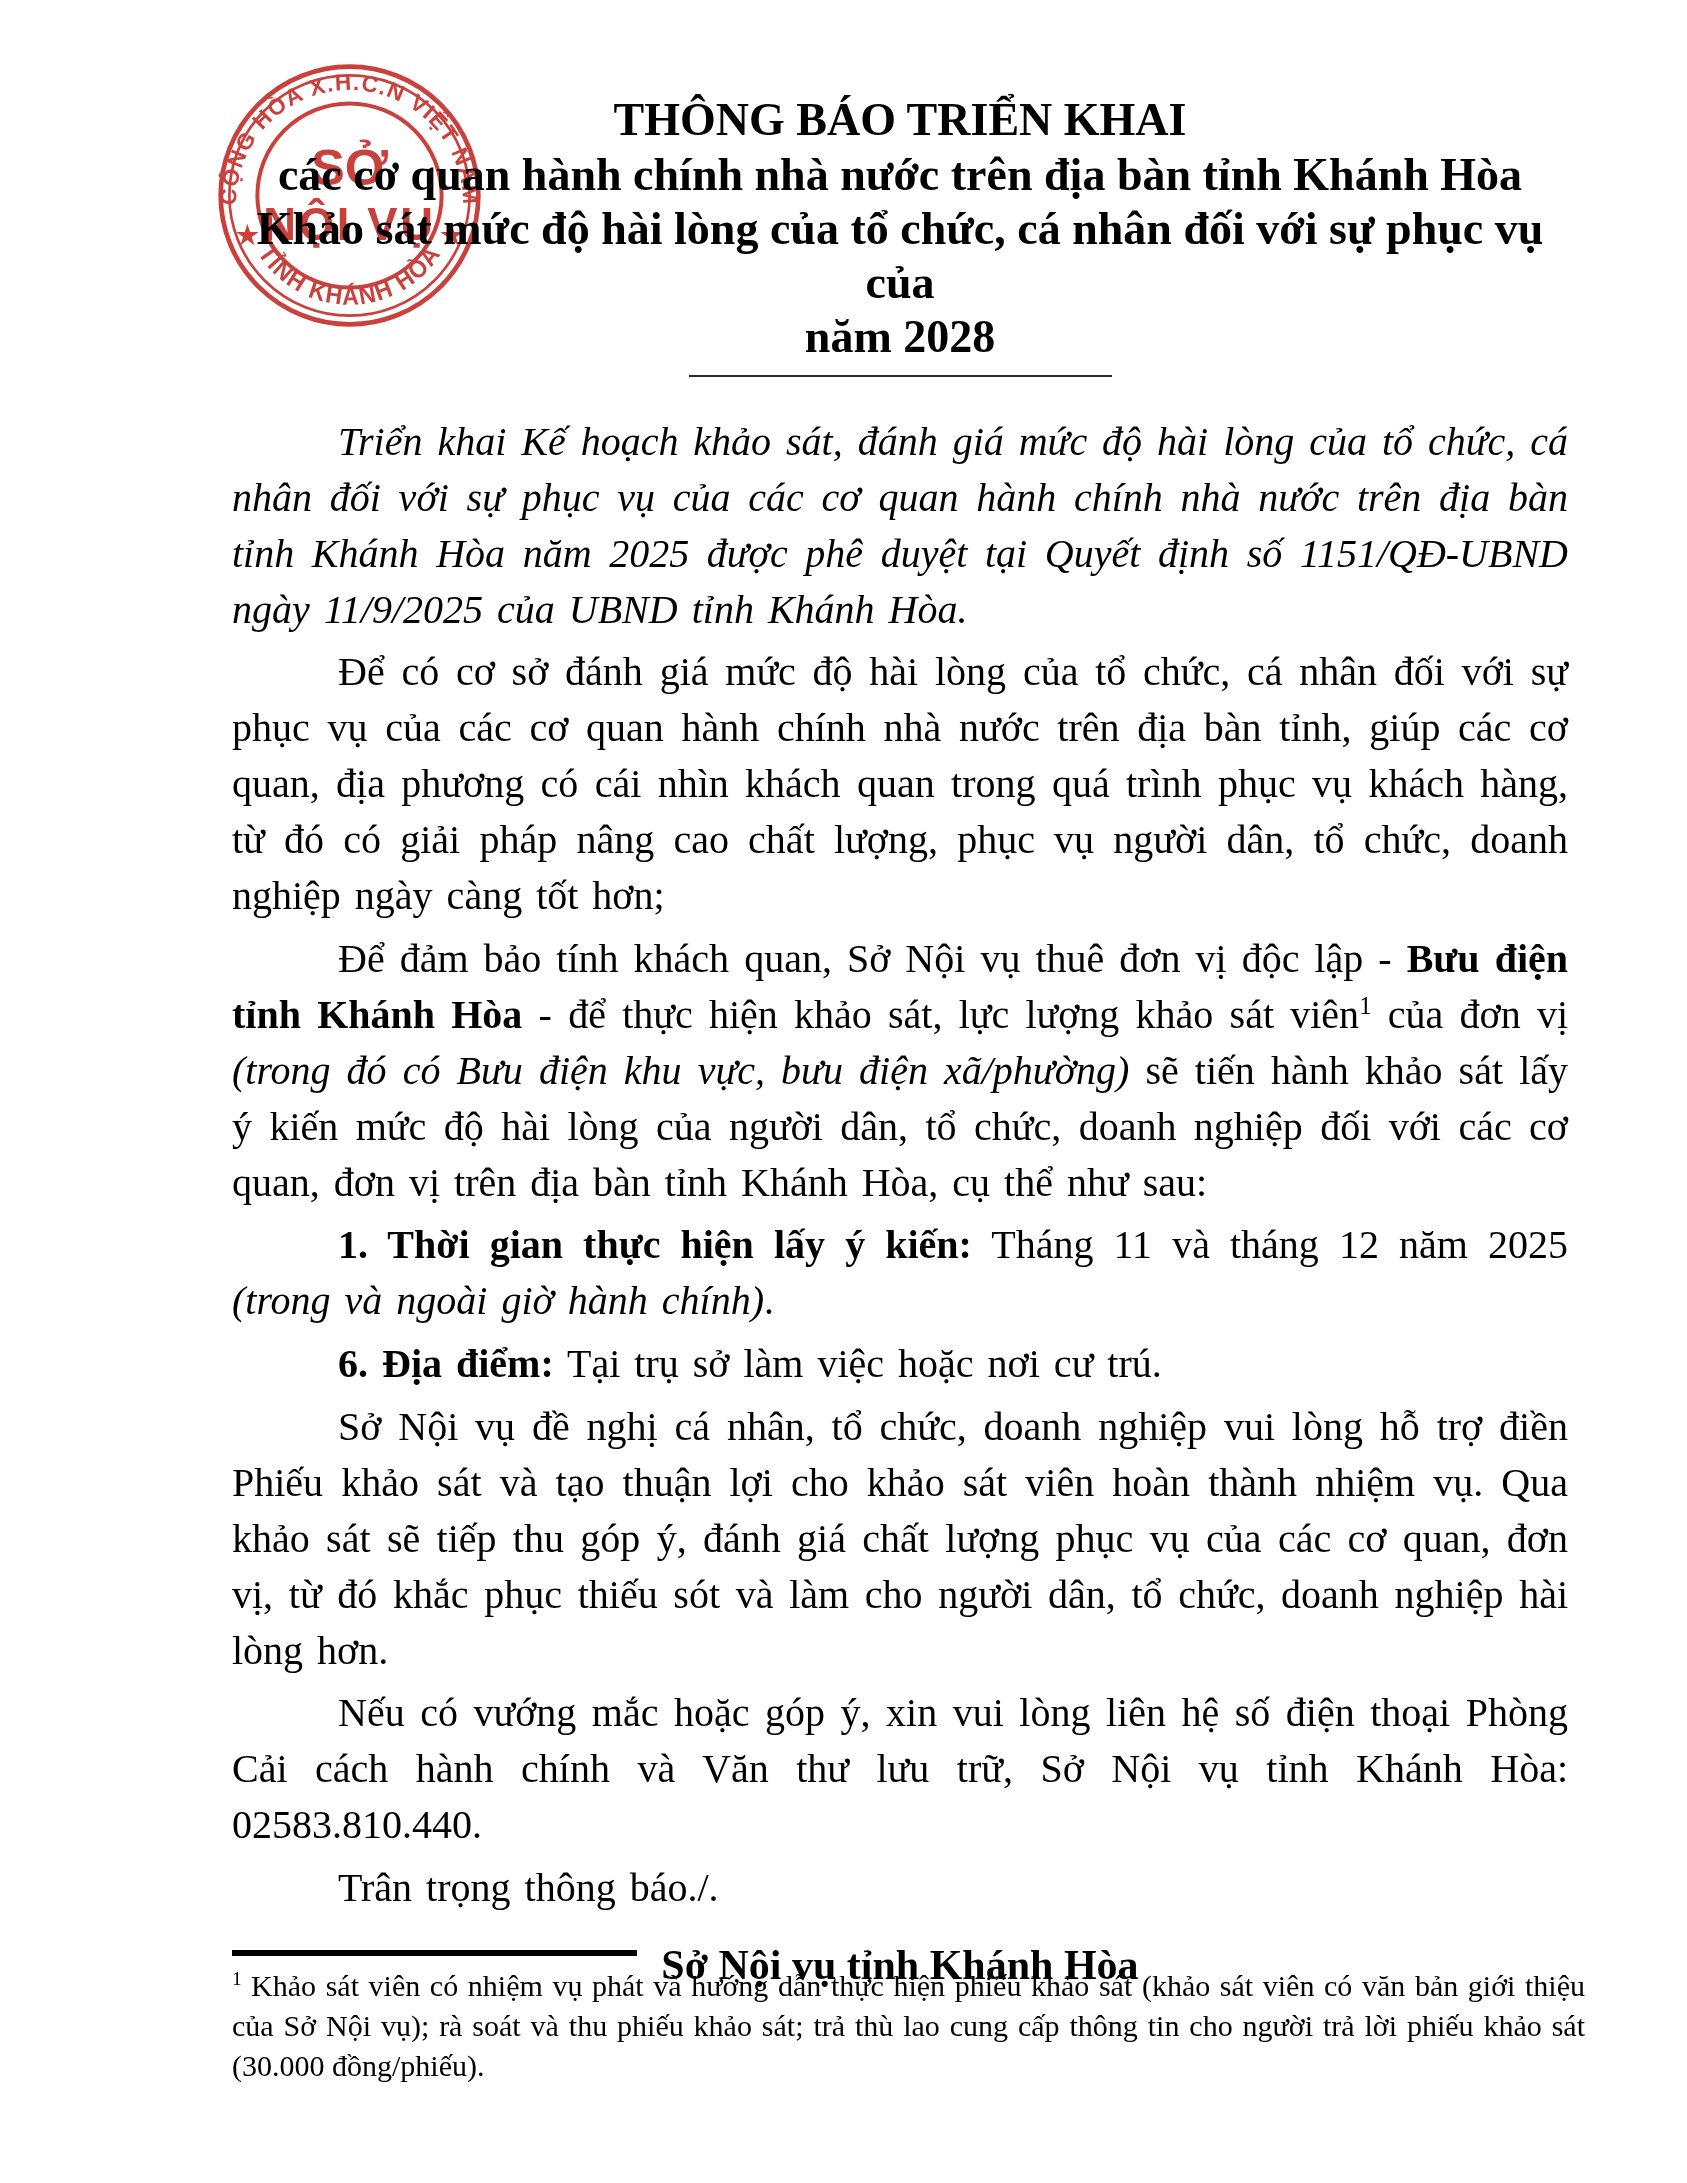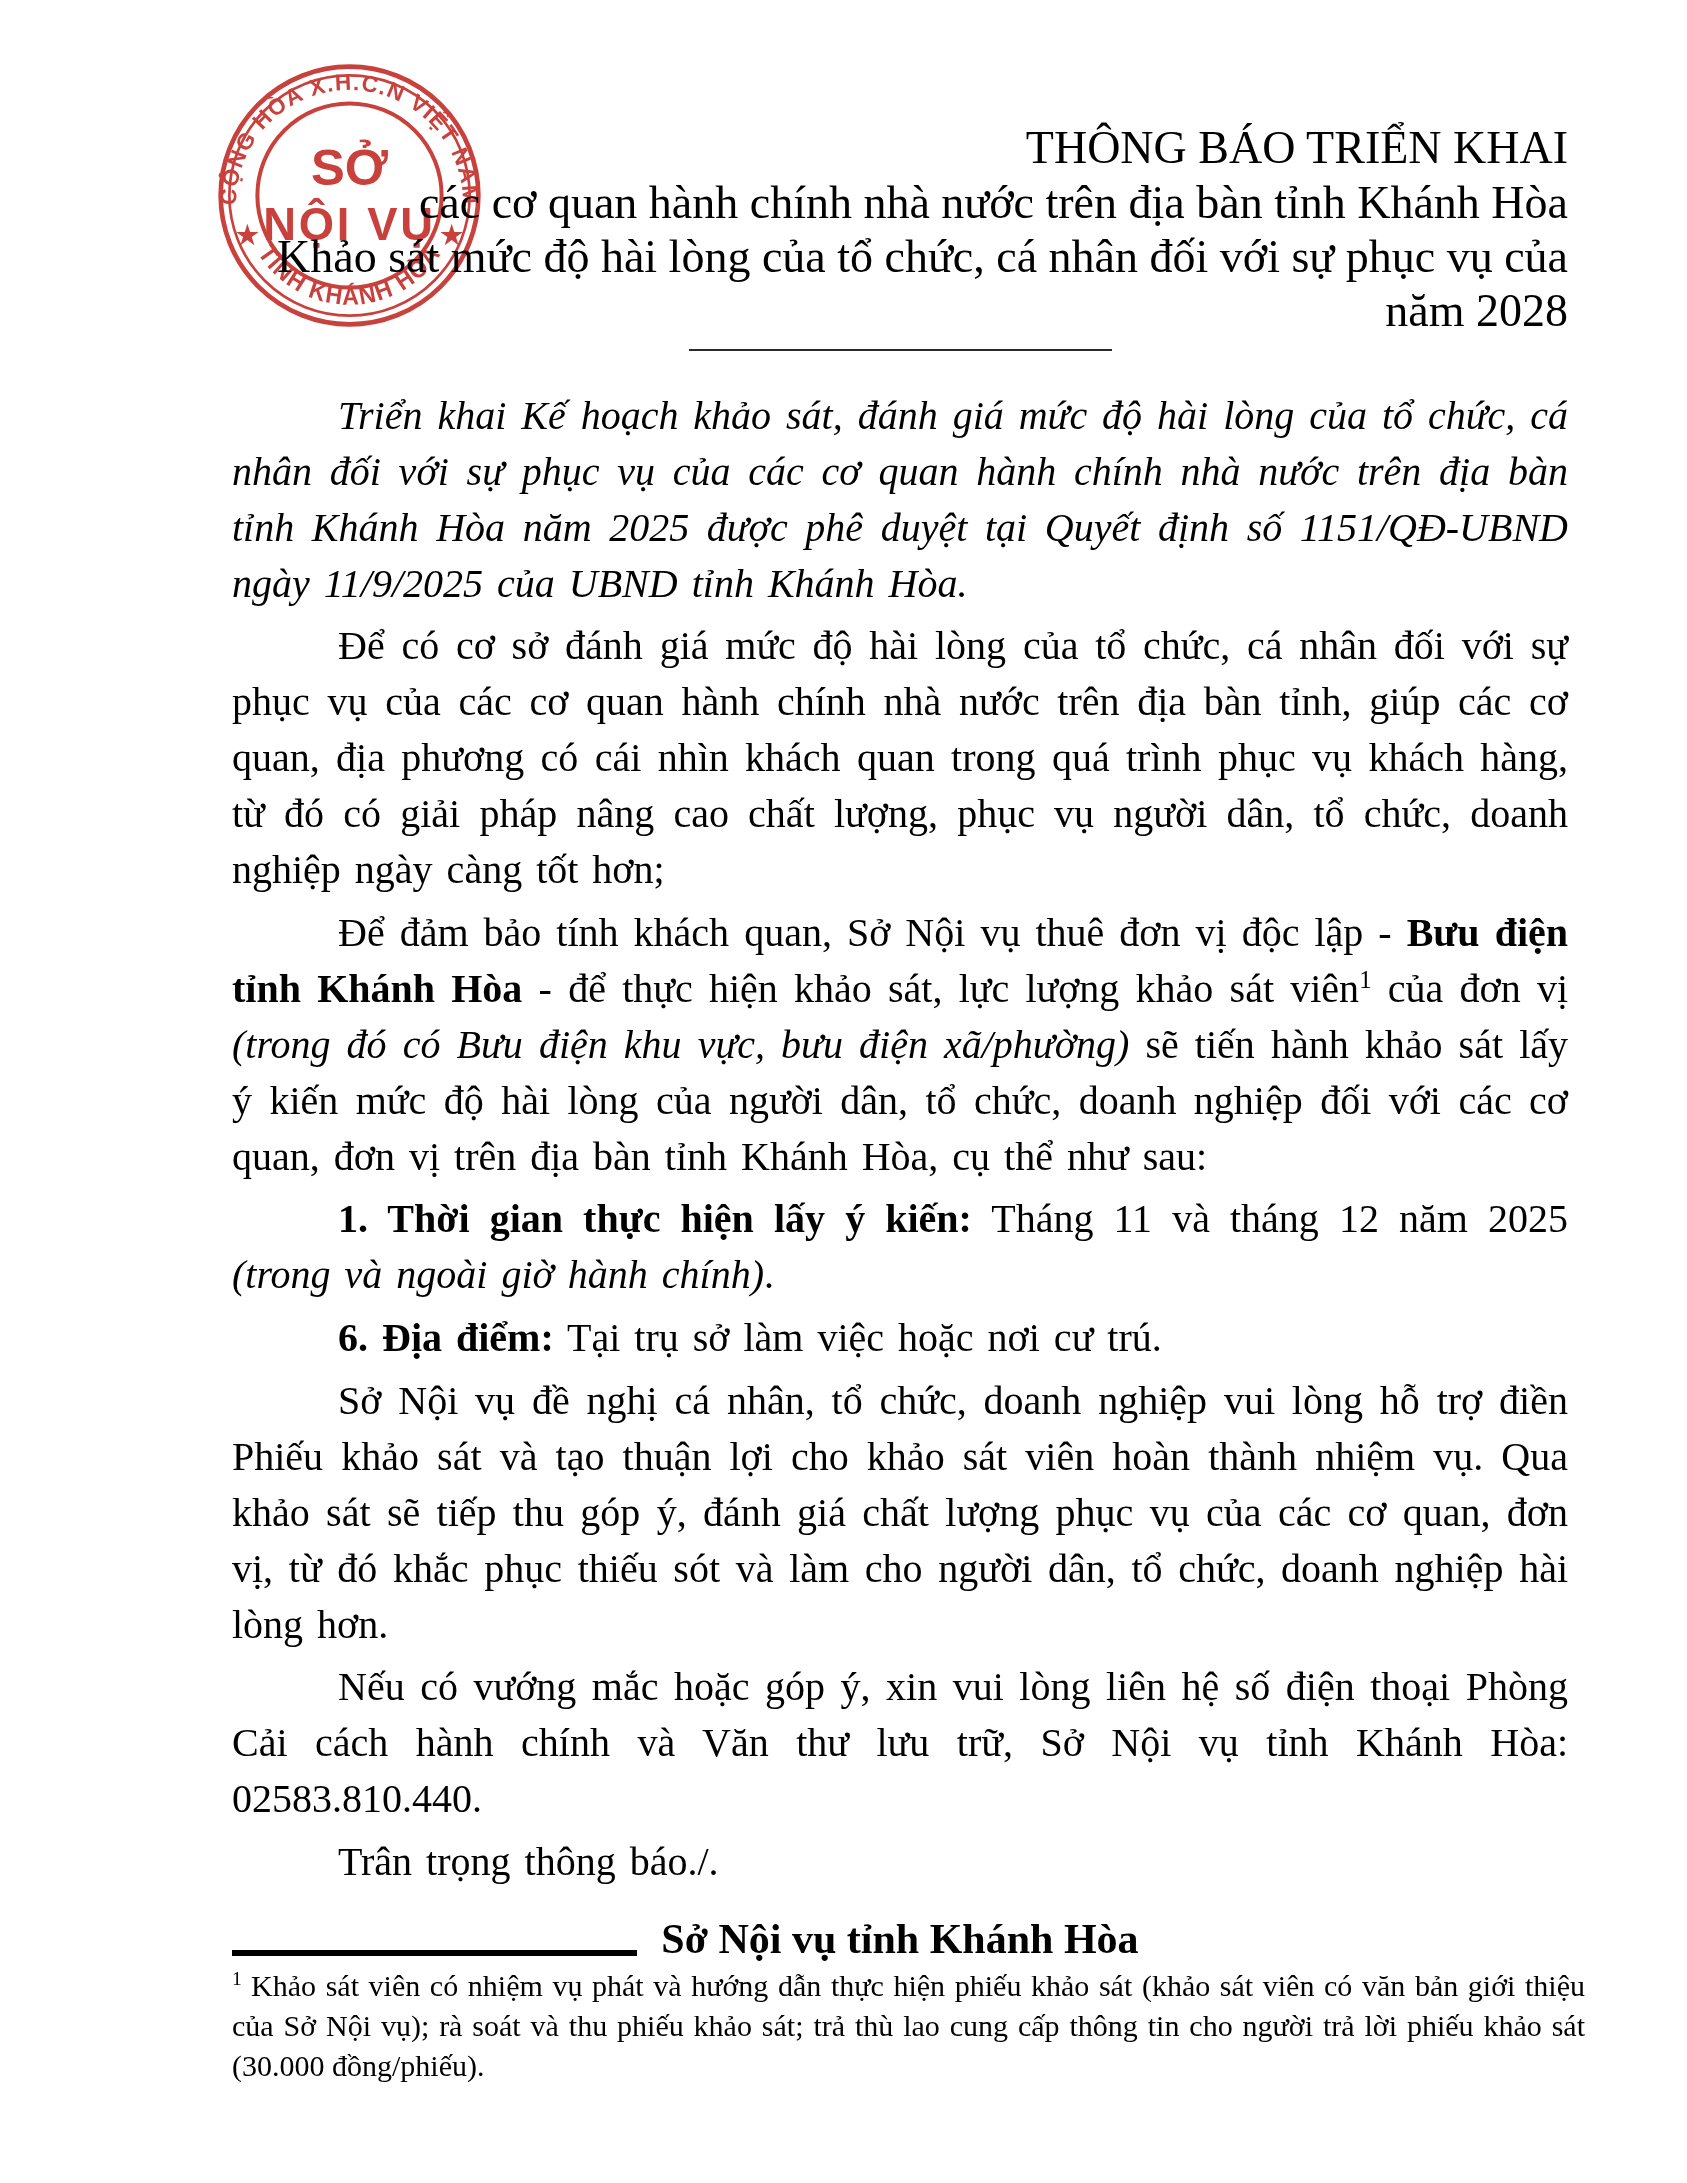--- a/index.html
+++ b/index.html
@@ -16,25 +16,25 @@
   .stamp{
     position:absolute;left:216px;top:62px;width:267px;height:267px;
     z-index:1;
     mix-blend-mode:multiply;
     opacity:.93;
   }
   .stamp svg{width:100%;height:100%;}
   
   .header{
     position:relative;z-index:2;
-    padding-top:120px;
+    padding-top:92px;
     margin-left:232px;
     width:1336px;
-    text-align:right;
-    font-weight:normal;
+    text-align:center;
+    font-weight:bold;
   }
   .heading{font-size:46px;line-height:56px;}
   .subject-line{font-size:46px;line-height:54px;}
   .divider{width:423px;height:2px;background:#2a2a2a;margin:10.6px auto 0 auto;}
   
   .body-text{
     position:relative;z-index:2;
     margin:37px 119px 0 232px;
   }
   .para{

